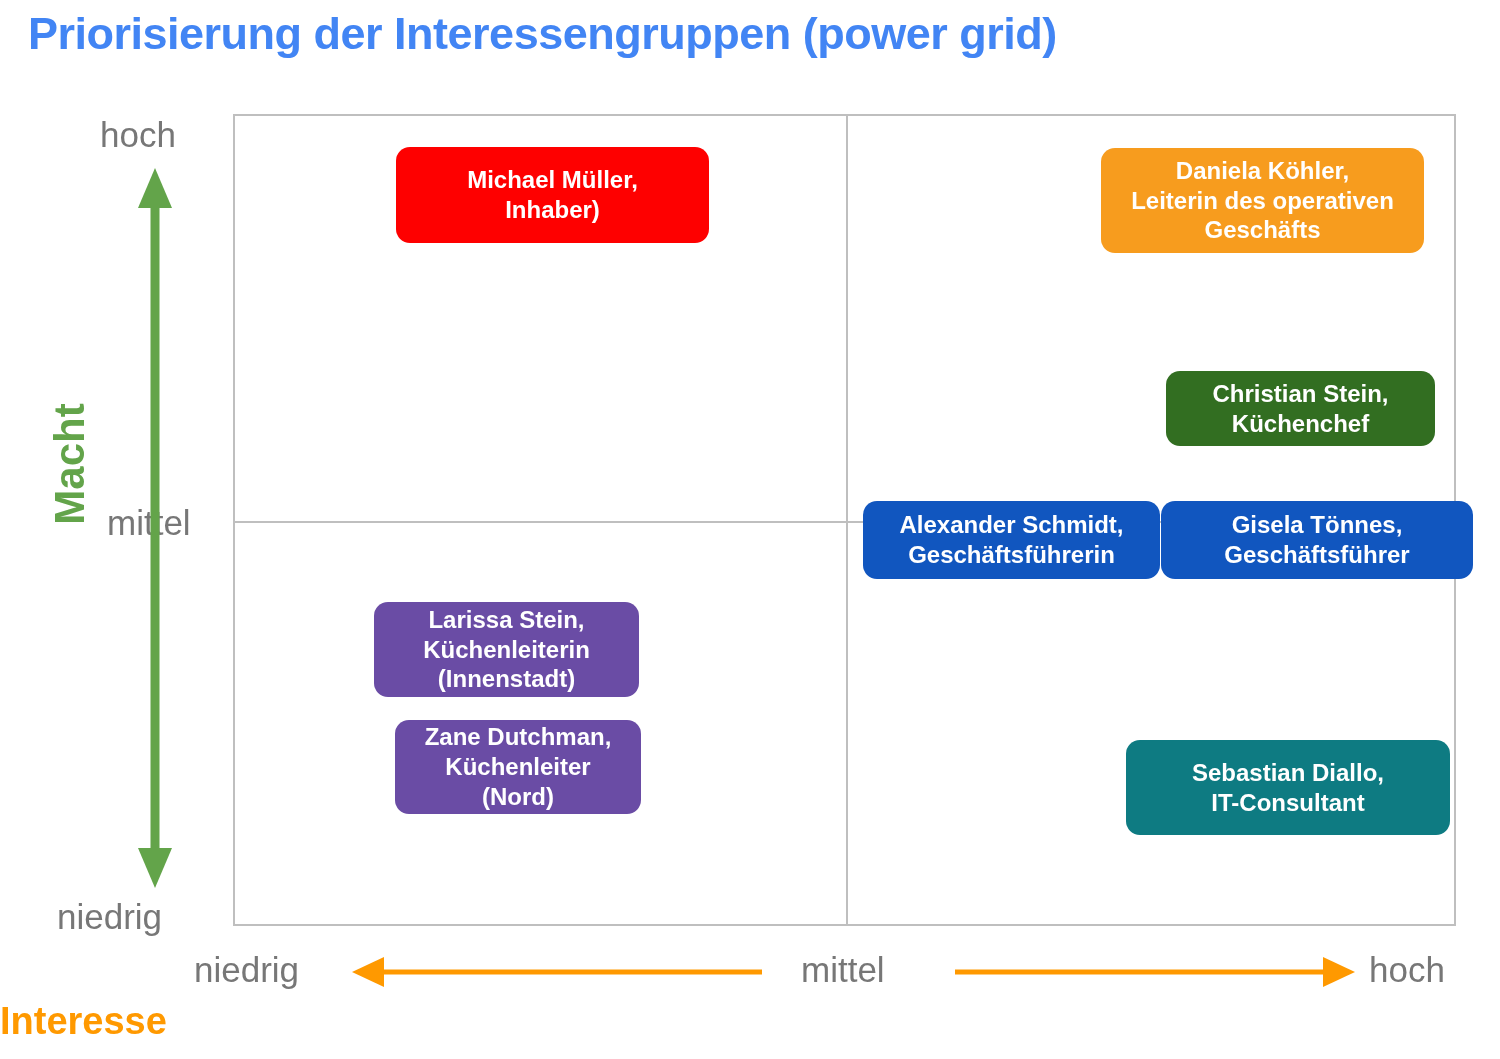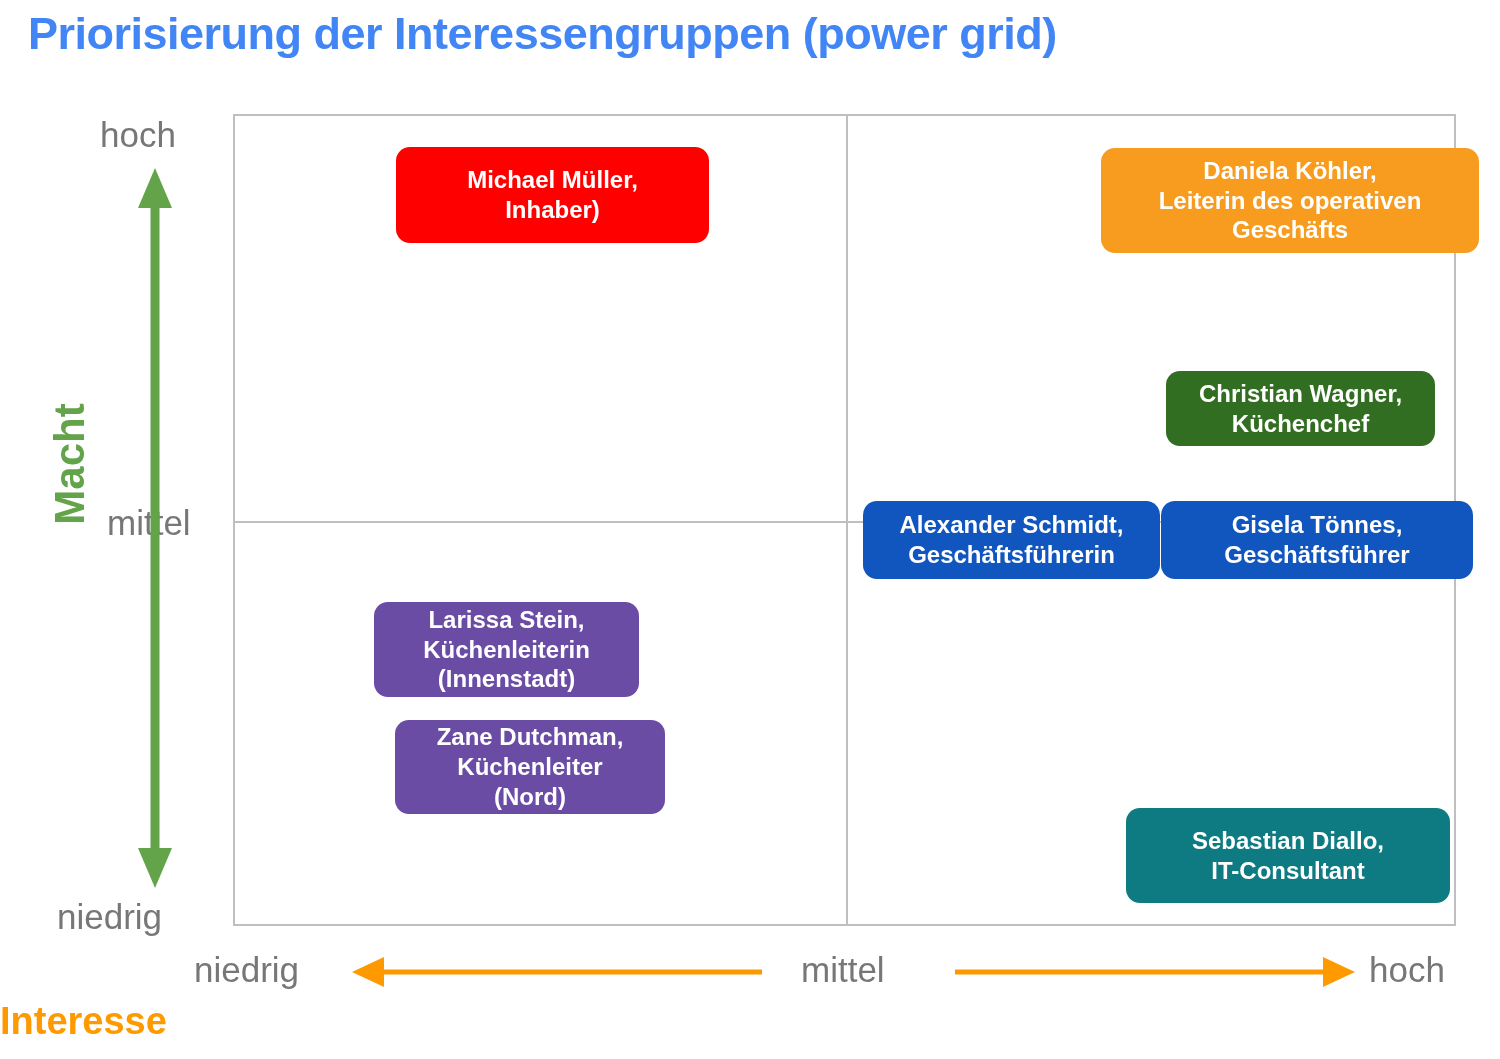--- a/index.html
+++ b/index.html
@@ -157,42 +157,42 @@
   <div id="y-axis-title">Macht</div>
 
   <div id="grid">
     <div id="grid-vline"></div>
     <div id="grid-hline"></div>
   </div>
 
   <div class="node" style="left:396px; top:147px; width:313px; height:96px; background:#fe0000;">Michael Müller,
 Inhaber)</div>
 
-  <div class="node" style="left:1101px; top:148px; width:378px; height:105px; background:#f79c1e;">Daniela Köhler,
+  <div class="node" style="left:1101px; top:148px; width:323px; height:105px; background:#f79c1e;">Daniela Köhler,
 Leiterin des operativen
 Geschäfts</div>
 
-  <div class="node" style="left:1166px; top:371px; width:269px; height:75px; background:#326e21;">Christian Wagner,
+  <div class="node" style="left:1166px; top:371px; width:269px; height:75px; background:#326e21;">Christian Stein,
 Küchenchef</div>
 
   <div class="node" style="left:855px; top:501px; width:297px; height:78px; background:#1156bf;margin-left:8px;">Alexander Schmidt,
 Geschäftsführerin</div>
 
   <div class="node" style="left:1161px; top:501px; width:312px; height:78px; background:#1156bf;">Gisela Tönnes,
 Geschäftsführer</div>
 
   <div class="node" style="left:374px; top:602px; width:265px; height:95px; background:#6a4ca5;">Larissa Stein,
 Küchenleiterin
 (Innenstadt)</div>
 
-  <div class="node" style="left:395px; top:720px; width:270px; height:94px; background:#6a4ca5;">Zane Dutchman,
+  <div class="node" style="left:395px; top:720px; width:246px; height:94px; background:#6a4ca5;">Zane Dutchman,
 Küchenleiter
 (Nord)</div>
 
-  <div class="node" style="left:1126px; top:808px; width:324px; height:95px; background:#0e7b82;">Sebastian Diallo,
+  <div class="node" style="left:1126px; top:740px; width:324px; height:95px; background:#0e7b82;">Sebastian Diallo,
 IT-Consultant</div>
 
   <div class="axis-tick" id="x-tick-niedrig">niedrig</div>
   <div class="axis-tick" id="x-tick-mittel">mittel</div>
   <div class="axis-tick" id="x-tick-hoch">hoch</div>
 
   <svg id="x-axis-arrow-left" viewBox="0 0 410 34" preserveAspectRatio="none">
     <line x1="30" y1="17" x2="410" y2="17" stroke="#ff9900" stroke-width="5"></line>
     <polygon points="0,17 32,2 32,32" fill="#ff9900"></polygon>
   </svg>

